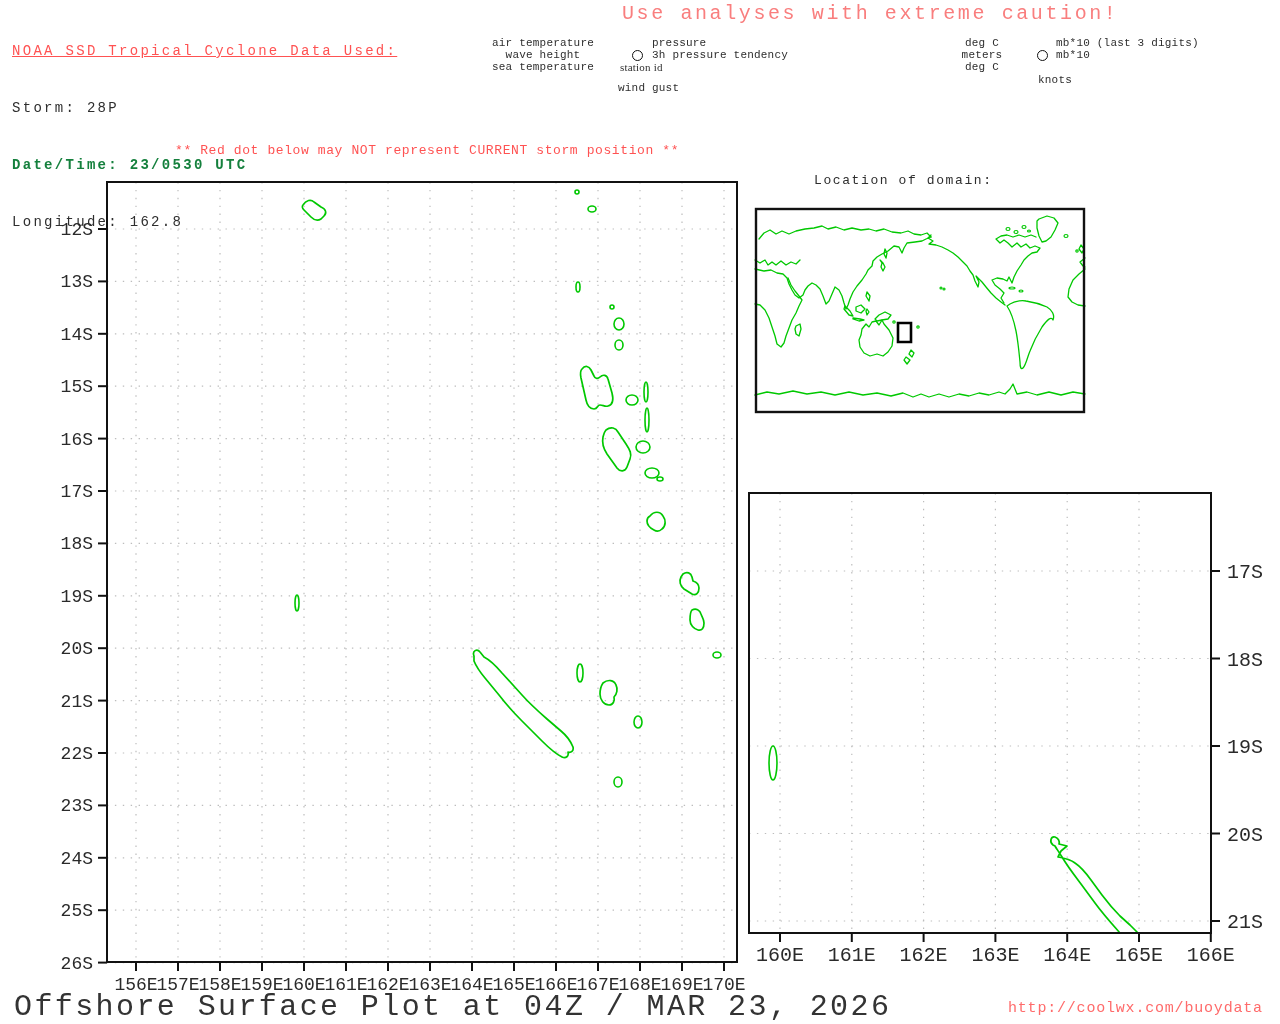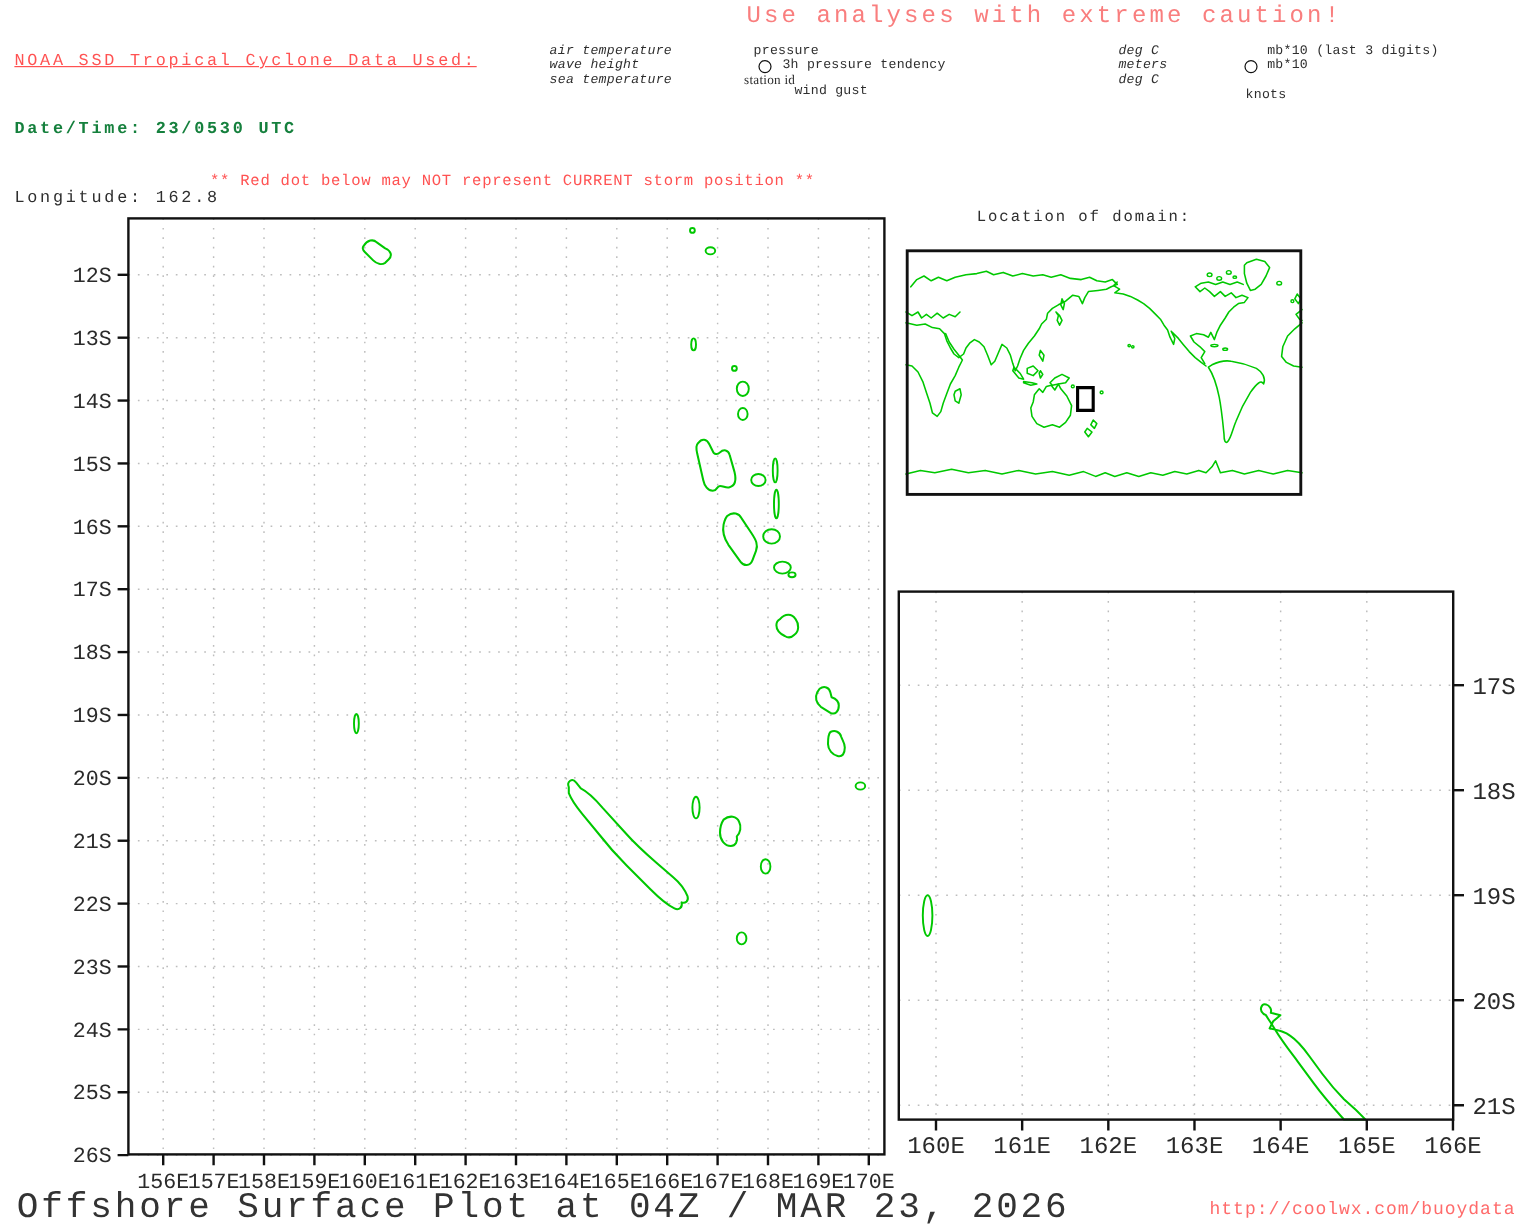--- a/index.html
+++ b/index.html
@@ -7,52 +7,53 @@
         font-family:"Liberation Mono",monospace;color:#222;}
   .abs{position:absolute;white-space:pre;}
   
   .hdr{left:12px;top:4px;font-size:14px;line-height:19px;letter-spacing:2.3px;color:#2e2e2e;}
   .red{color:#ff5252;text-decoration:underline;}
   .redbold{color:#15803d;font-weight:bold;}
   .caution{left:622px;top:2px;font-size:20px;letter-spacing:2.6px;color:#f97e7e;}
   .warn{left:175px;top:143px;font-size:13px;letter-spacing:0.6px;color:#ff5252;}
   
   .lg{font-size:11px;letter-spacing:0.2px;color:#2e2e2e;}
-  .ra{text-align:left;font-style:italic;}
+  .ra{text-align:center;}
   .circ{position:absolute;width:11px;height:11px;border:1.6px solid #111;border-radius:50%;
         background:#fff;box-sizing:border-box;}
   .inset-title{left:814px;top:173px;font-size:13px;letter-spacing:1.6px;color:#2e2e2e;}
   
   .ftitle{left:14px;top:990px;font-size:30px;letter-spacing:2.4px;color:#333;}
   .furl{left:1008px;top:1000px;font-size:15px;letter-spacing:0.8px;color:#ff6b6b;}
   svg{position:absolute;overflow:visible;}
   svg text{font-family:"Liberation Mono",monospace;fill:#2a2a2a;}
 </style>
 </head>
 <body>
 
 <div class="page">
 
   <div class="abs hdr">
     <div class="red">NOAA SSD Tropical Cyclone Data Used:</div>
+    <div>Storm: 28P</div>
     <div class="redbold">Date/Time: 23/0530 UTC</div>
     <div>Longitude: 162.8</div>
   </div>
 
   <div class="abs caution">Use analyses with extreme caution!</div>
 
   <div>
     <div class="abs lg ra" style="left:458px;top:37px;width:170px;">air temperature</div>
-    <div class="abs lg" style="left:628px;top:37px;">pressure</div>
+    <div class="abs lg" style="left:652px;top:37px;">pressure</div>
     <div class="abs lg ra" style="left:458px;top:49px;width:170px;">wave height</div>
     <span class="circ" style="left:632px;top:50px;"></span>
     <div class="abs lg" style="left:652px;top:49px;">3h pressure tendency</div>
     <div class="abs lg ra" style="left:458px;top:61px;width:170px;">sea temperature</div>
     <div class="abs lg" style="left:620px;top:61px;font-family:Liberation Serif, serif;">station id</div>
-    <div class="abs lg" style="left:618px;top:70px;margin-left:44px;">wind gust</div>
+    <div class="abs lg" style="left:618px;top:82px;">wind gust</div>
   </div>
 
   <div>
     <div class="abs lg ra" style="left:932px;top:37px;width:100px;">deg C</div>
     <div class="abs lg" style="left:1056px;top:37px;">mb*10 (last 3 digits)</div>
     <div class="abs lg ra" style="left:932px;top:49px;width:100px;">meters</div>
     <span class="circ" style="left:1037px;top:50px;"></span>
     <div class="abs lg" style="left:1056px;top:49px;">mb*10</div>
     <div class="abs lg ra" style="left:932px;top:61px;width:100px;">deg C</div>
     <div class="abs lg" style="left:1038px;top:74px;">knots</div>

